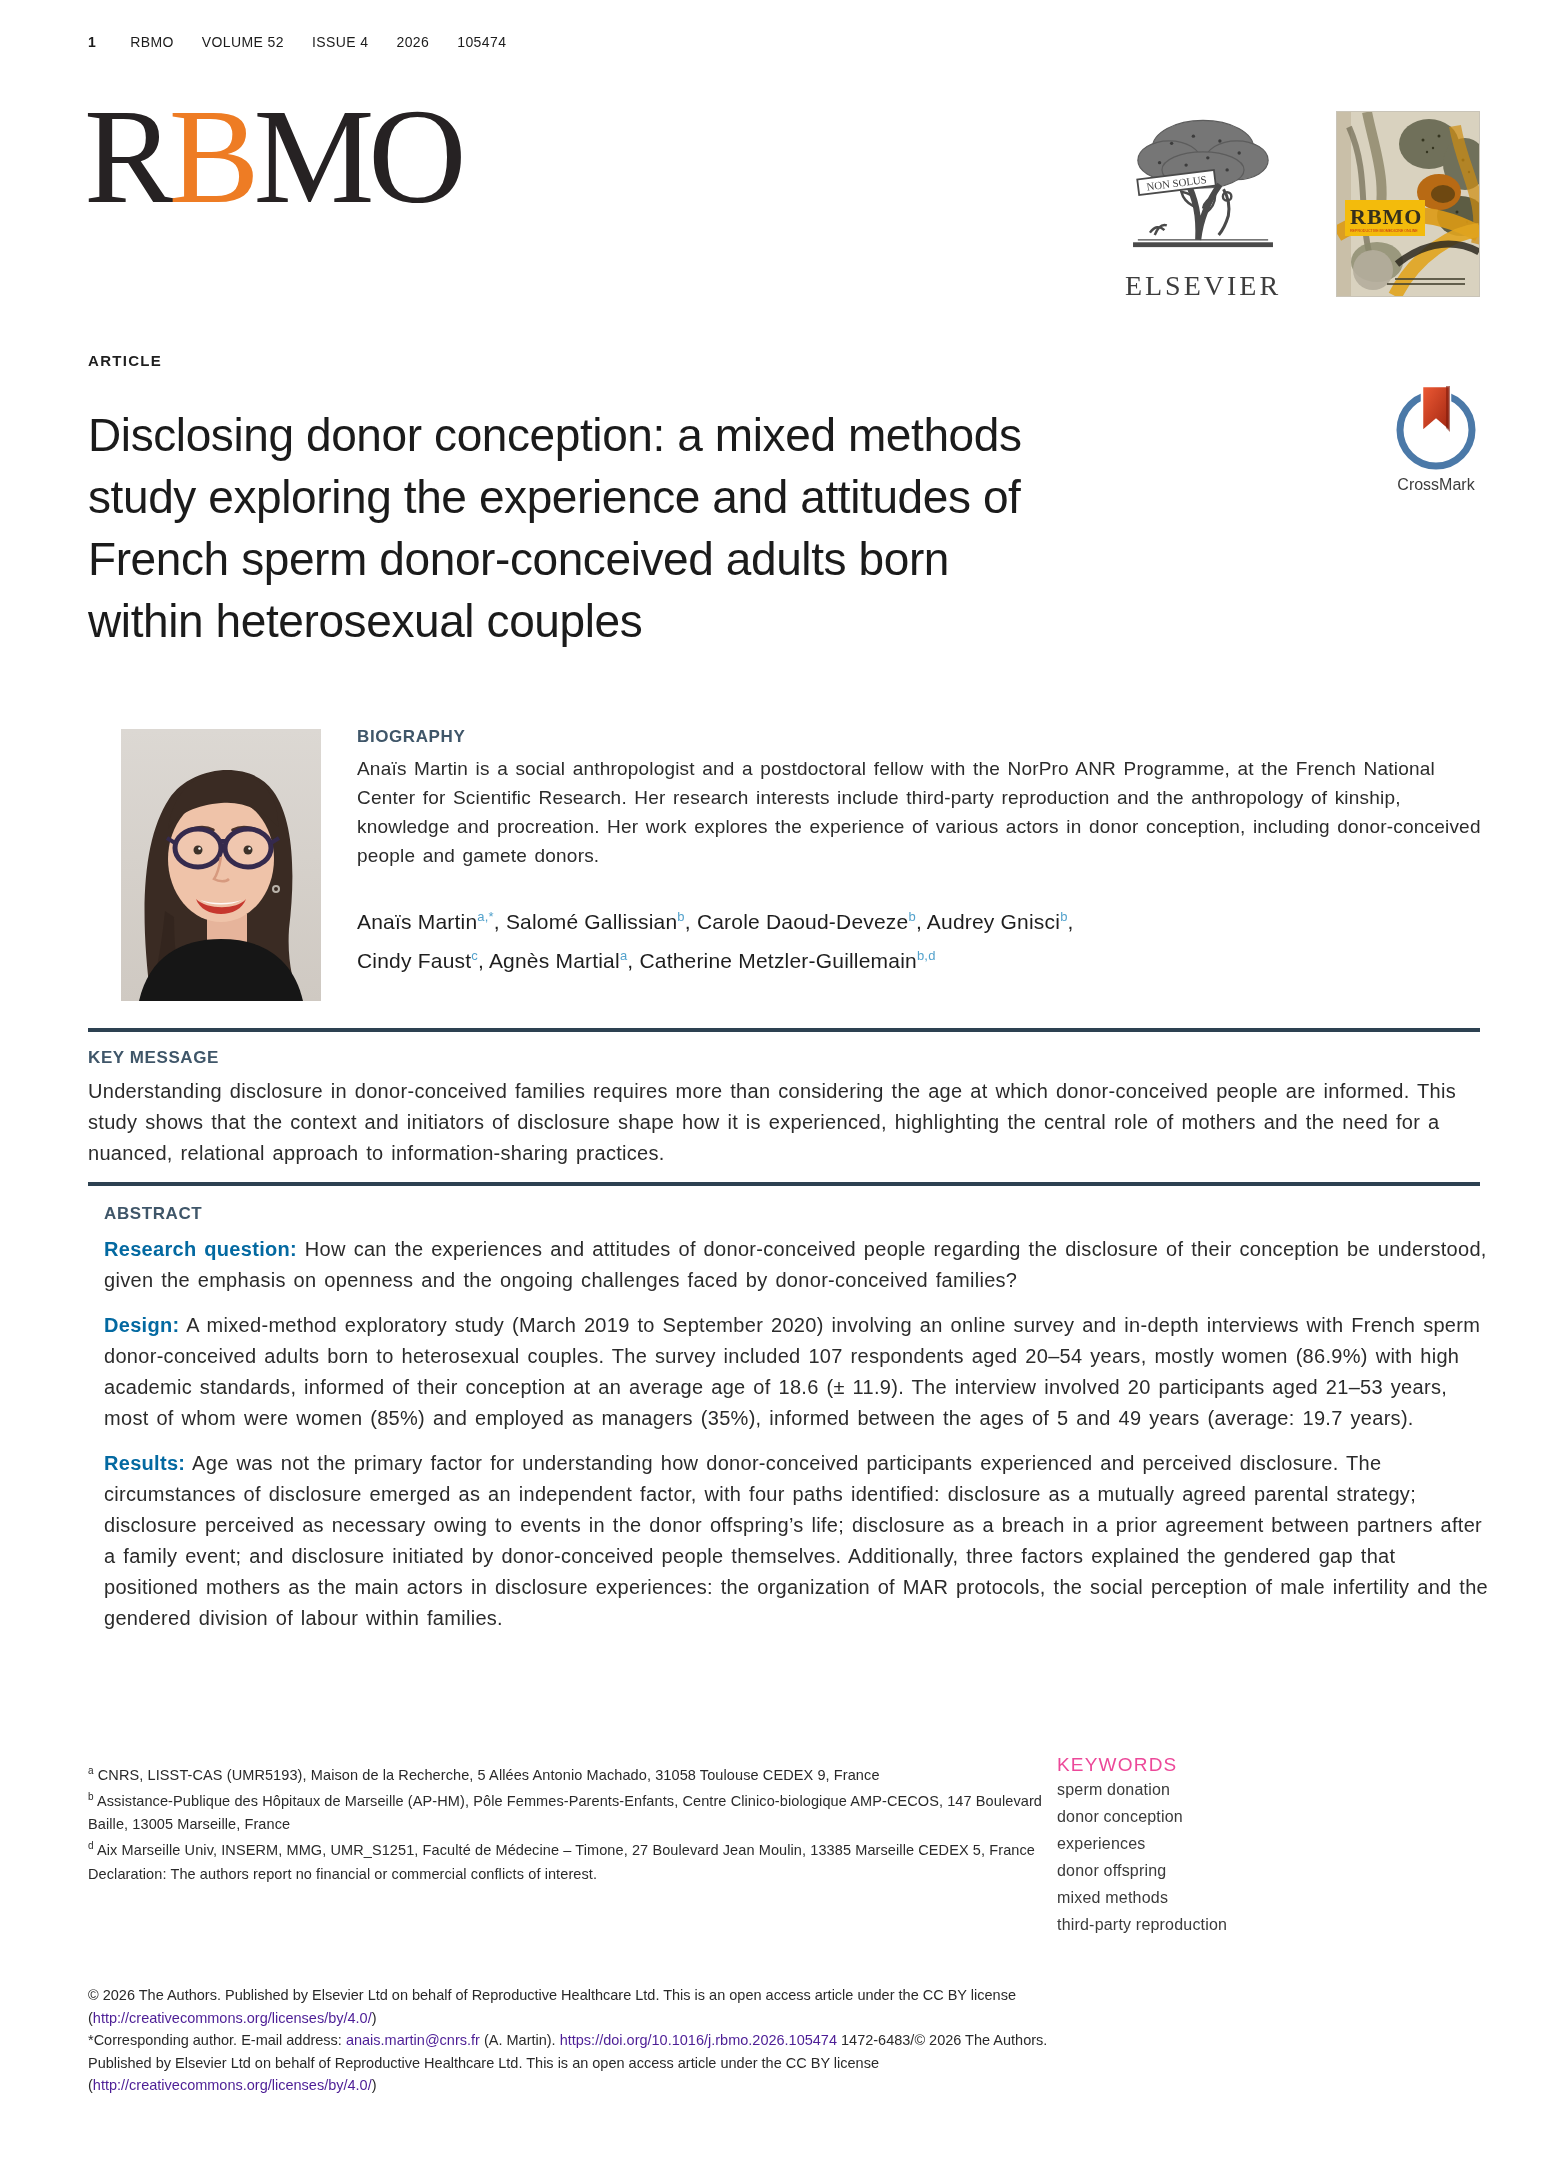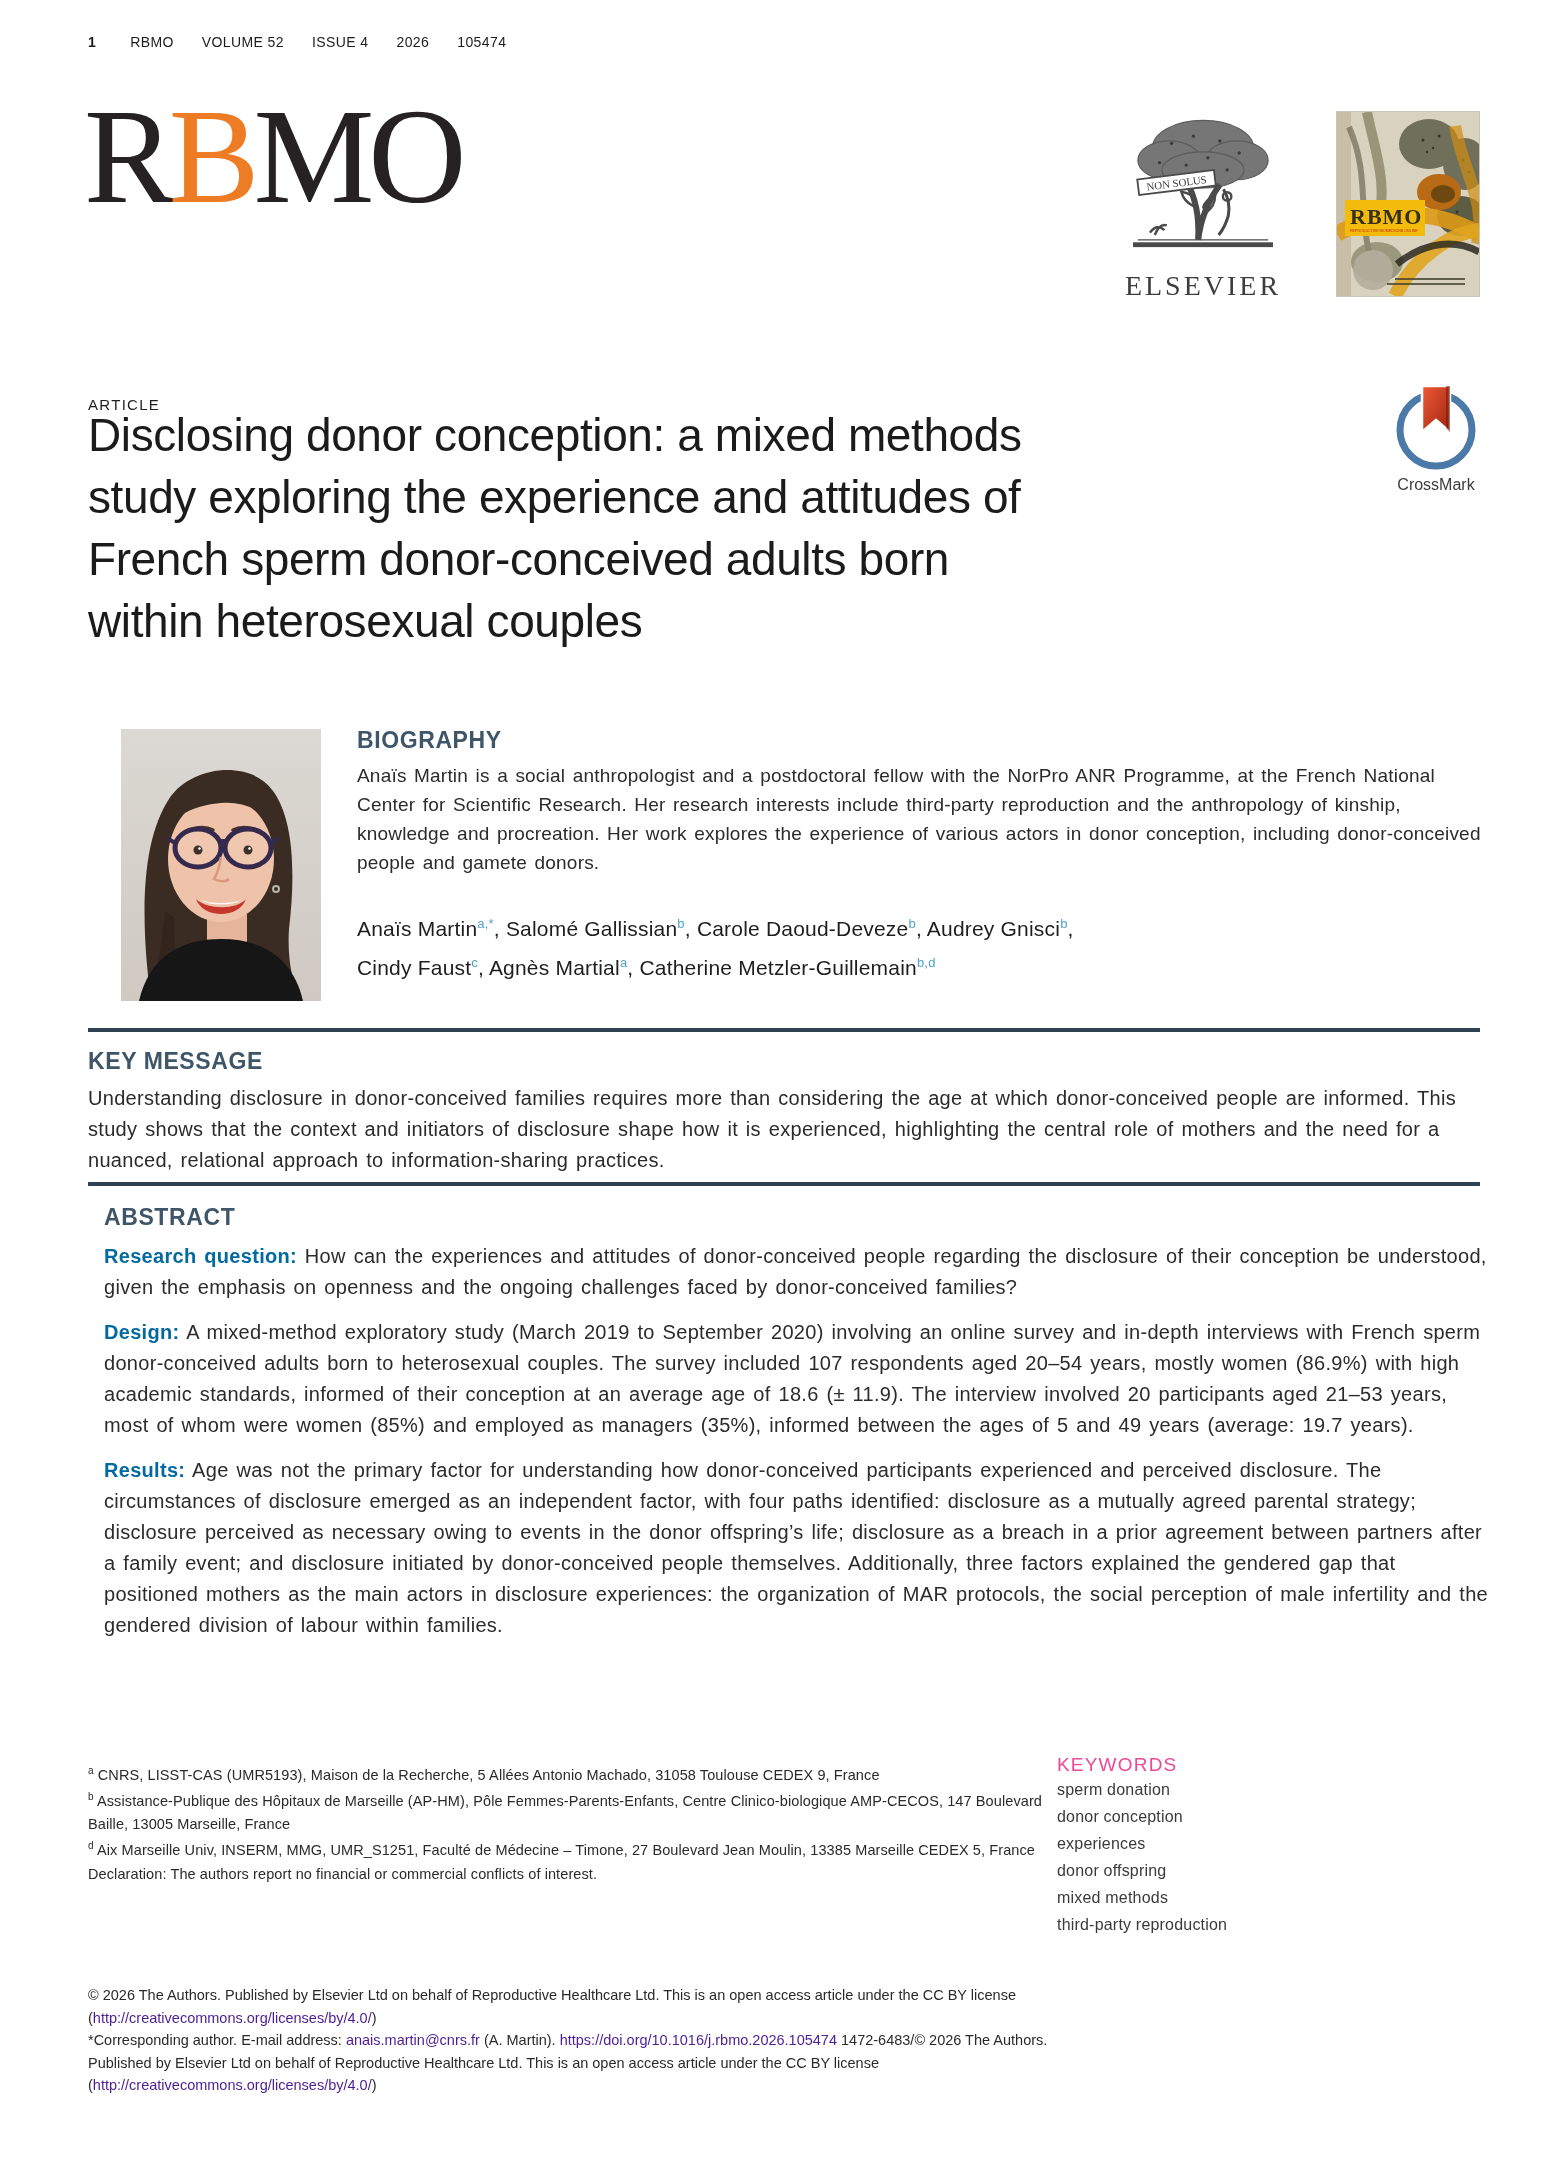--- a/index.html
+++ b/index.html
@@ -21,32 +21,32 @@
   
   .elsevier { top:112px; left:1112px; width:182px; text-align:center; }
   .elsevier .tree { display:block; margin:0 auto; }
   .elsevier .els-text { font-family:"Liberation Serif", serif; font-size:28px;
                         letter-spacing:3px; color:#3d3d3d; margin-top:6px; }
 
   
   .cover { top:112px; left:1337px; width:142px; height:184px; box-shadow:0 0 0 1px #c9c4b8; }
 
   
-  .article-label { top:352px; left:88px; font-size:15px; font-weight:400;
-                   letter-spacing:1.3px; color:#1f1f1f;margin-top:44px; }
+  .article-label { top:352px; left:88px; font-size:15px; font-weight:700;
+                   letter-spacing:1.3px; color:#1f1f1f; }
   .title { top:404px; left:88px; width:950px; font-size:46px; font-weight:300;
            line-height:62px; letter-spacing:-.4px; color:#1b1b1b; }
 
   
   .crossmark { top:380px; left:1390px; width:92px; text-align:center; cursor:pointer; }
 
   
   .photo { top:729px; left:121px; width:200px; height:272px; }
   .bio { top:727px; left:357px; width:1124px; }
-  .sec-head { font-size:23px; font-weight:700; letter-spacing:.6px; color:#3f5669; }
+  .sec-head { font-size:17px; font-weight:700; letter-spacing:.6px; color:#3f5669; }
   .bio-text { margin-top:7px; font-size:19px; line-height:29px; color:#2b2b2b;
               letter-spacing:.2px; word-spacing:2px; }
   .authors { margin-top:30px; font-size:21px; line-height:34px; color:#1e1e1e;
              letter-spacing:.2px; }
   .authors sup { color:#53a2cc; font-size:13px; }
 
   
   .rule { left:88px; width:1392px; height:4px; background:#2d4151; }
 
   

